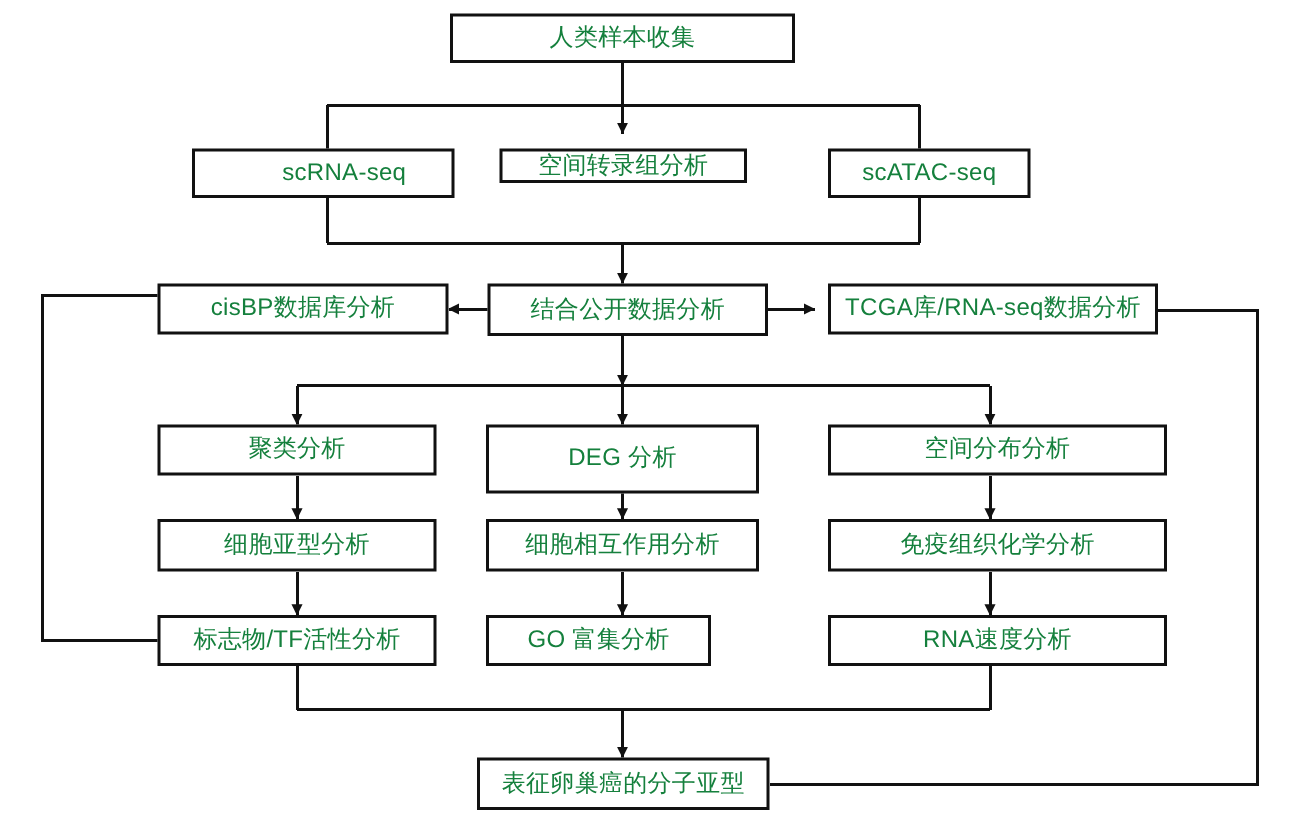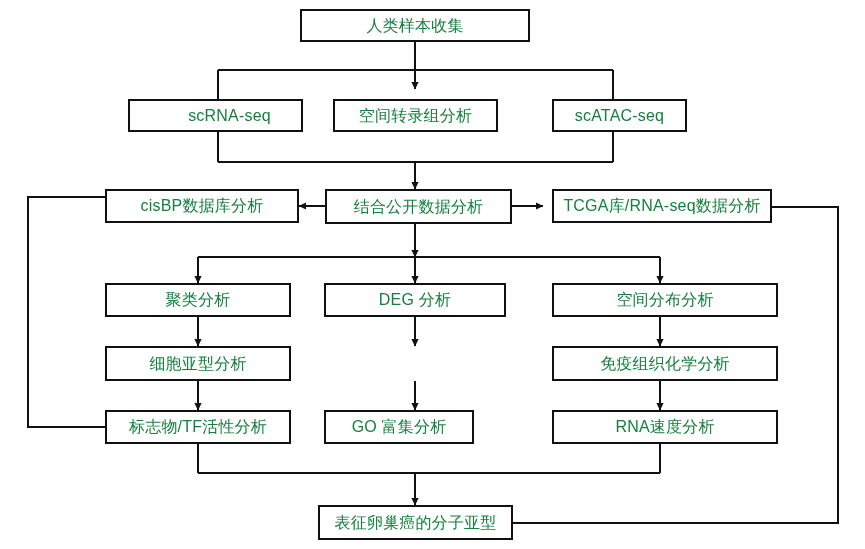--- a/index.html
+++ b/index.html
@@ -96,49 +96,52 @@
     </g>
   </svg>
 
   <div class="node" style="left:300px; top:9px; width:230px; height:33px;">
     <span class="lbl">人类样本收集</span>
   </div>
 
   <div class="node" style="left:128px; top:99px; width:175px; height:33px;padding-left:28px;">
     <span class="lbl">scRNA-seq</span>
   </div>
-  <div class="node" style="left:333px; top:99px; width:165px; height:33px;">
+  <div class="node" style="left:333px; top:99px; width:165px; height:23px;">
     <span class="lbl">空间转录组分析</span>
   </div>
   <div class="node" style="left:552px; top:99px; width:135px; height:33px;">
     <span class="lbl">scATAC-seq</span>
   </div>
 
   <div class="node" style="left:105px; top:189px; width:194px; height:34px;">
     <span class="lbl">cisBP数据库分析</span>
   </div>
   <div class="node" style="left:325px; top:189px; width:187px; height:35px;">
     <span class="lbl">结合公开数据分析</span>
   </div>
   <div class="node" style="left:552px; top:189px; width:220px; height:34px;">
     <span class="lbl">TCGA库/RNA-seq数据分析</span>
   </div>
 
   <div class="node" style="left:105px; top:283px; width:186px; height:34px;">
     <span class="lbl">聚类分析</span>
   </div>
-  <div class="node" style="left:324px; top:283px; width:182px; height:34px;">
+  <div class="node" style="left:324px; top:283px; width:182px; height:46px;">
     <span class="lbl">DEG 分析</span>
   </div>
   <div class="node" style="left:552px; top:283px; width:226px; height:34px;">
     <span class="lbl">空间分布分析</span>
   </div>
 
   <div class="node" style="left:105px; top:346px; width:186px; height:35px;align-items:center;">
     <span class="lbl">细胞亚型分析</span>
+  </div>
+  <div class="node" style="left:324px; top:346px; width:182px; height:35px;">
+    <span class="lbl">细胞相互作用分析</span>
   </div>
   <div class="node" style="left:552px; top:346px; width:226px; height:35px;">
     <span class="lbl">免疫组织化学分析</span>
   </div>
 
   <div class="node" style="left:105px; top:410px; width:186px; height:34px;">
     <span class="lbl">标志物/TF活性分析</span>
   </div>
   <div class="node" style="left:324px; top:410px; width:150px; height:34px;">
     <span class="lbl">GO 富集分析</span>

